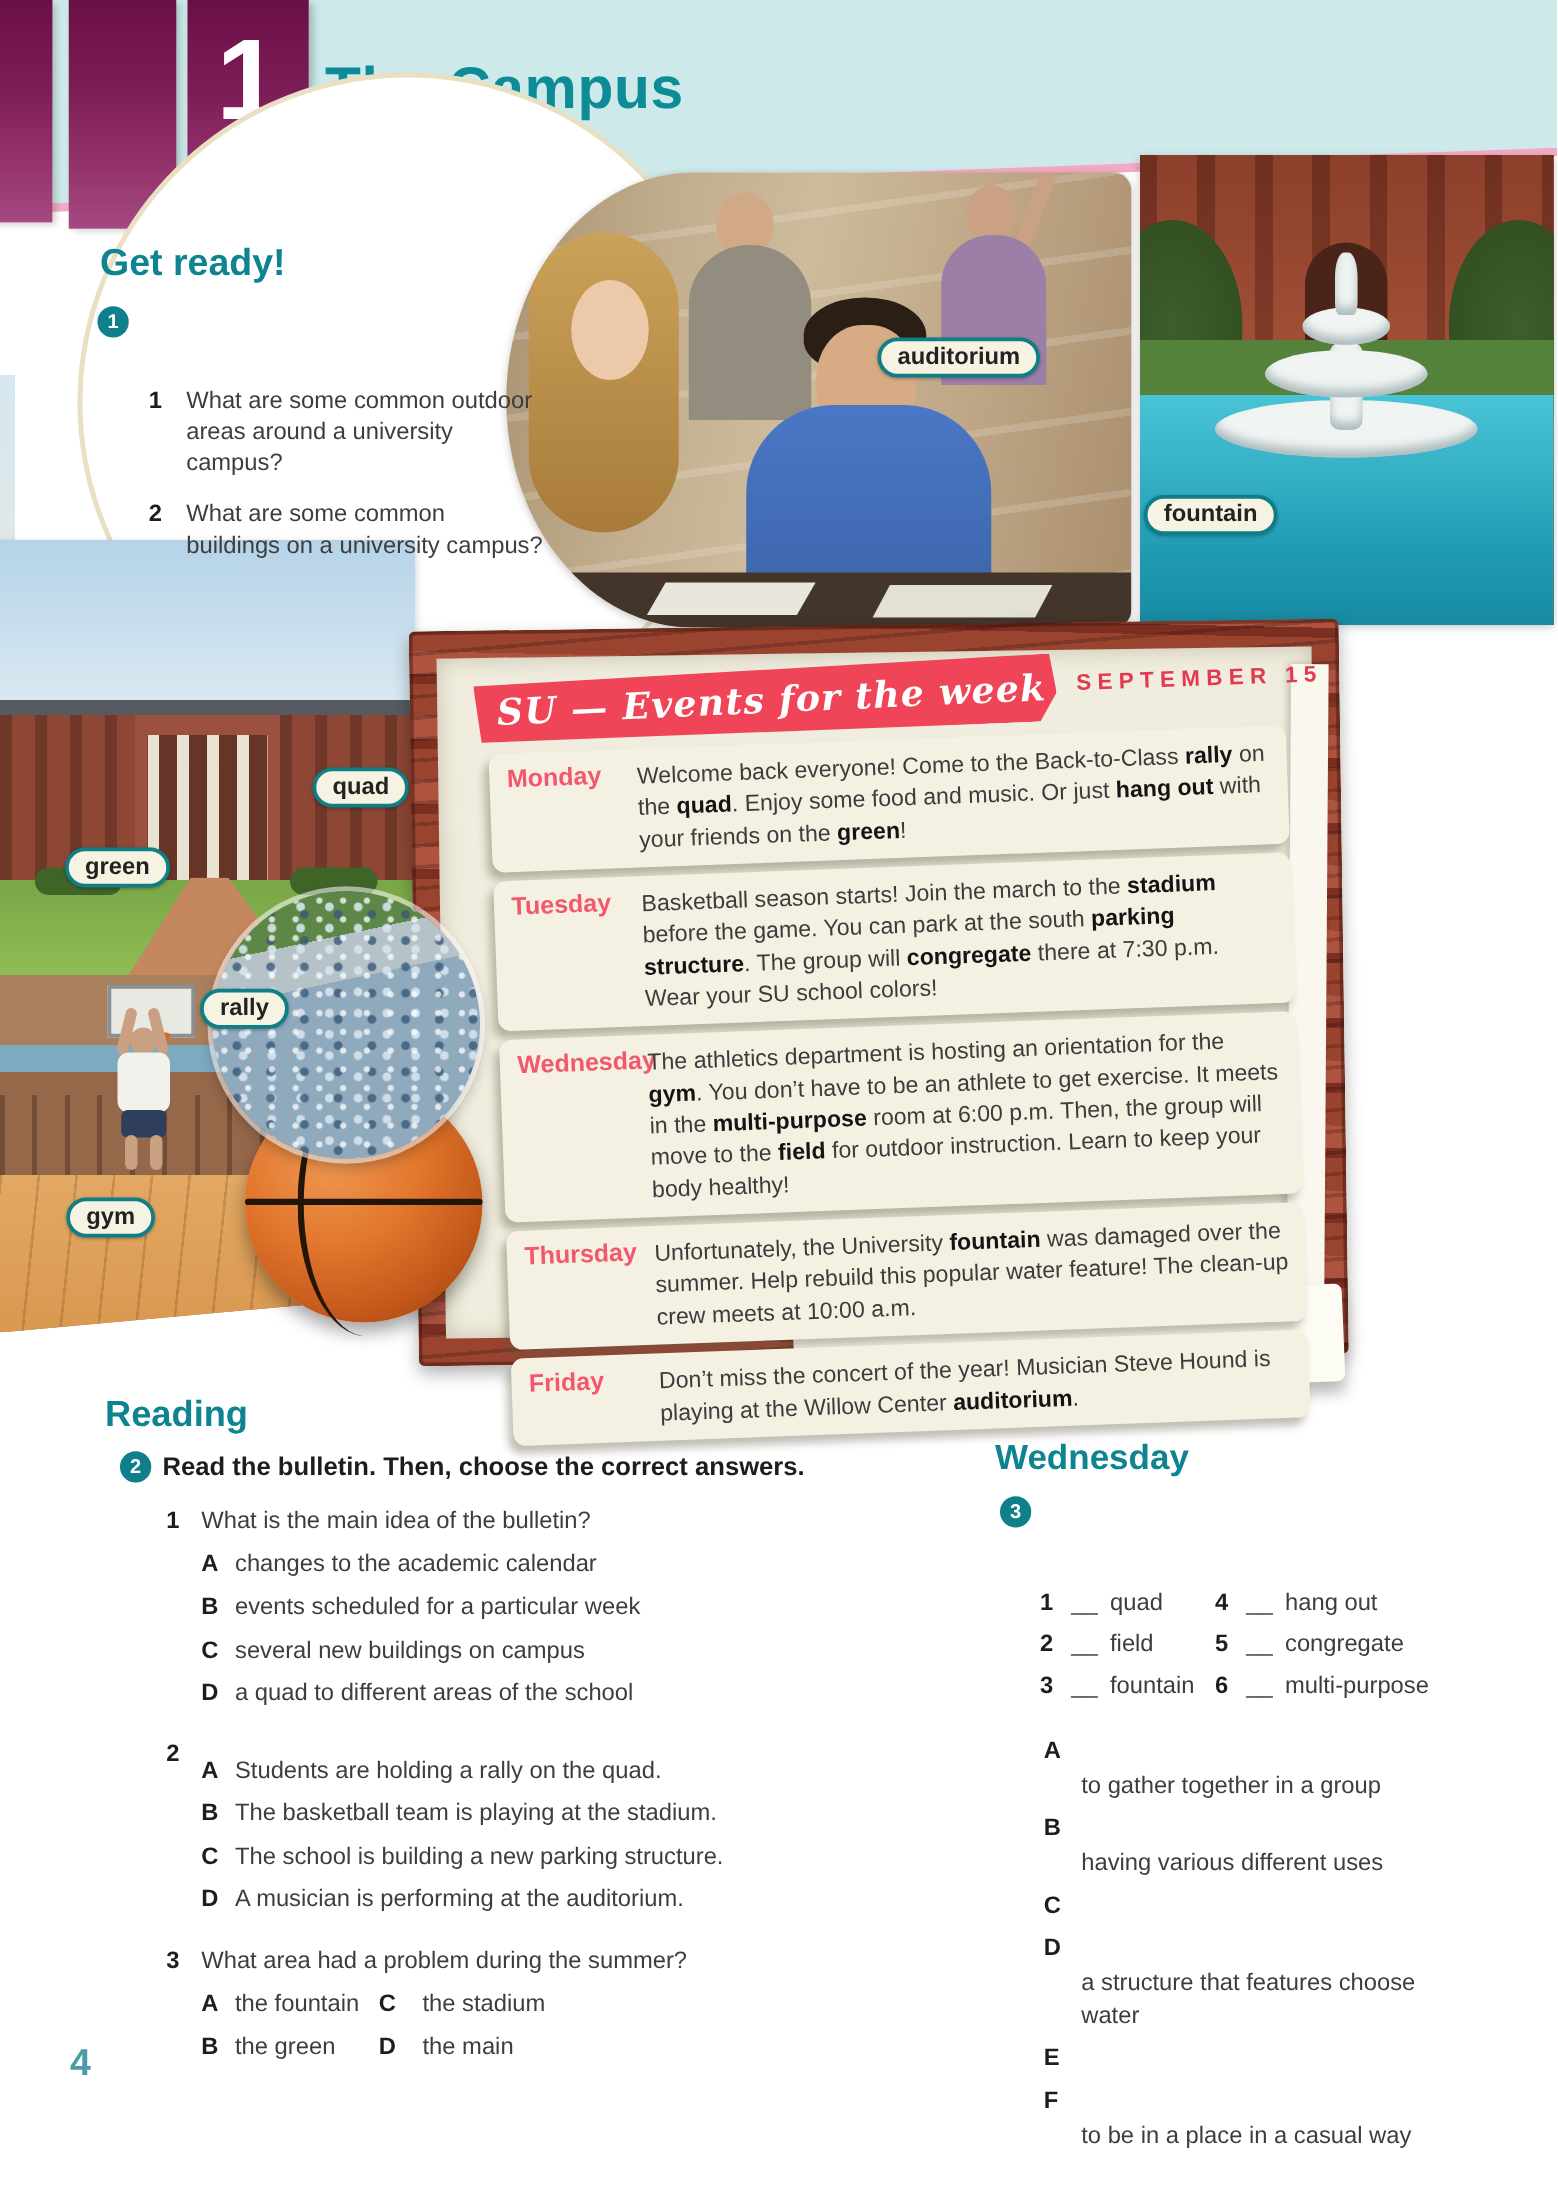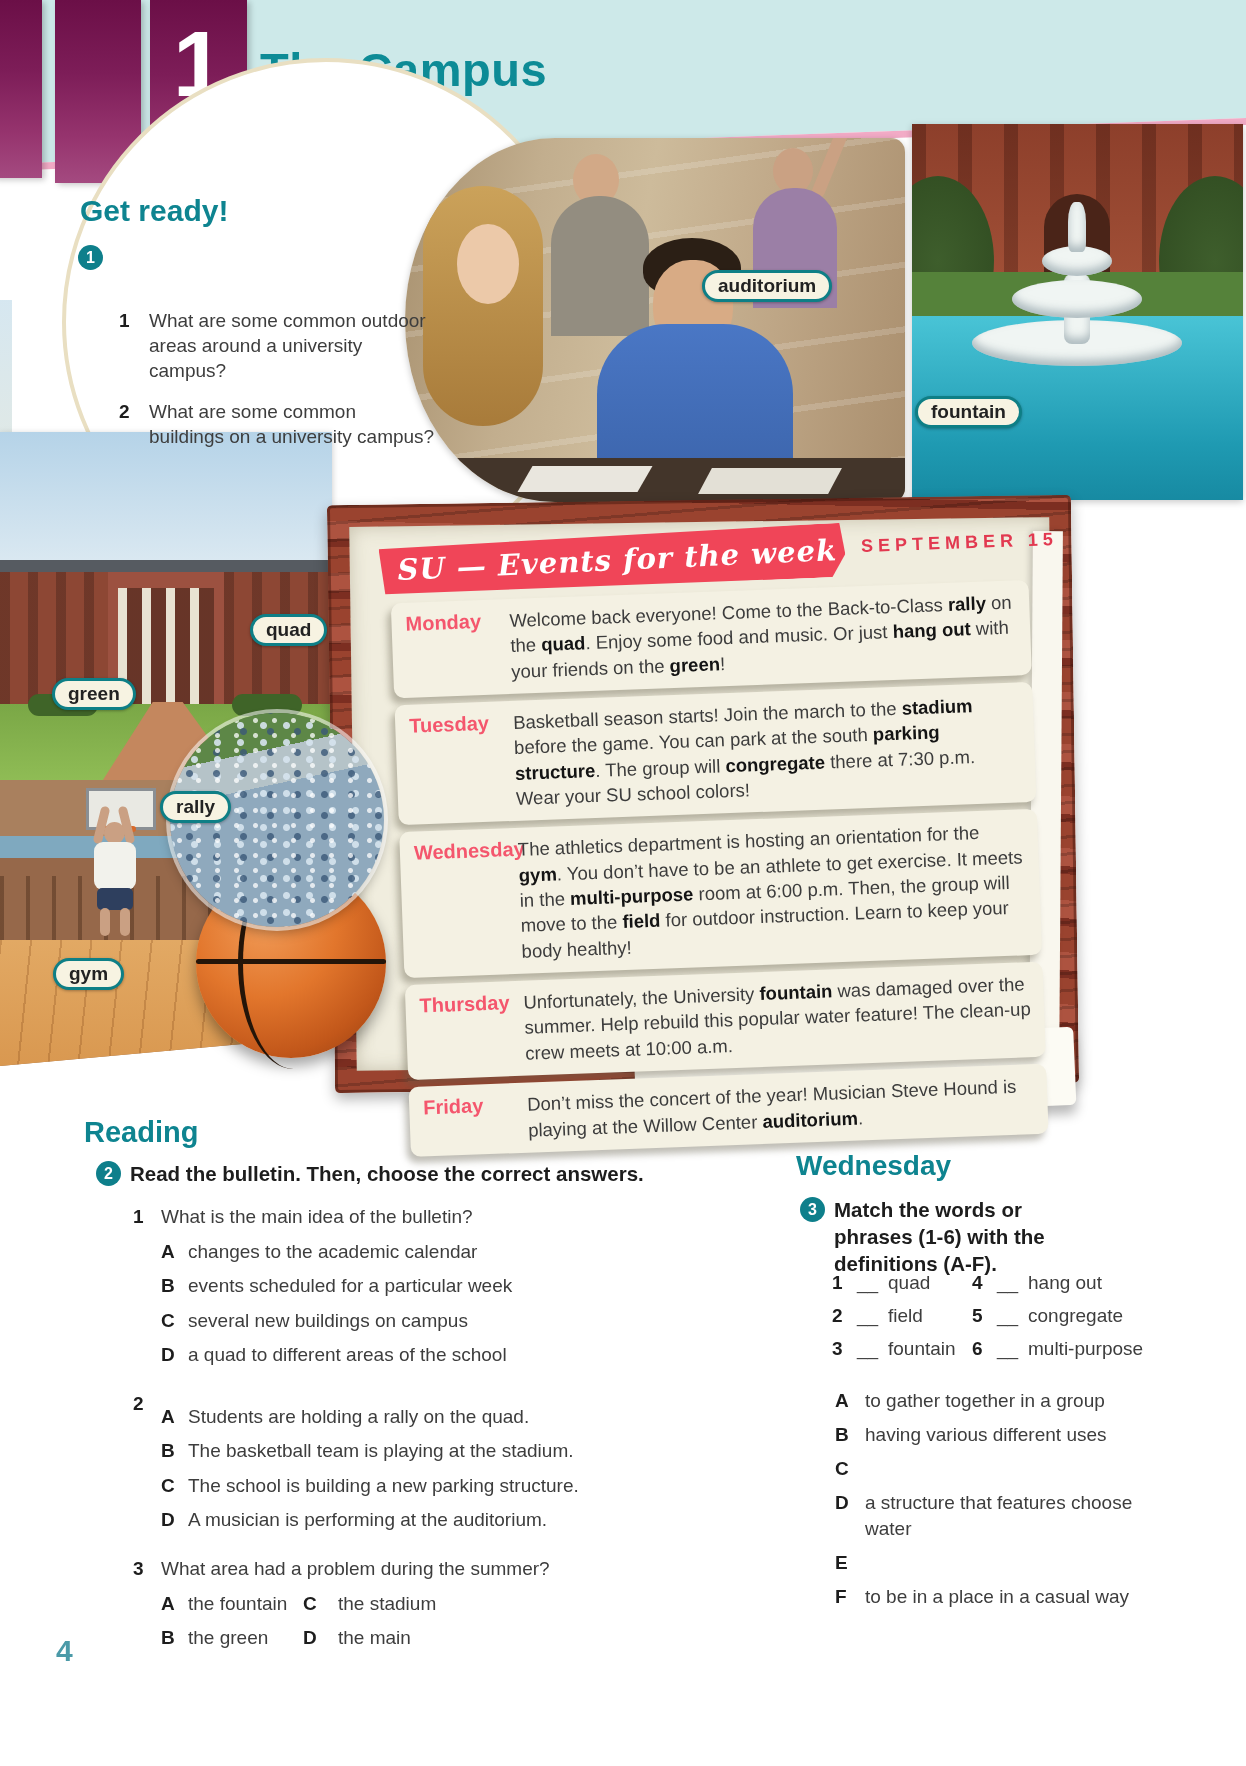--- a/index.html
+++ b/index.html
@@ -167,21 +167,21 @@
   .optgrid .c2 .ol{width:35px;}
   .vc-match{position:absolute;left:832px;top:1272px;width:400px;font-size:19px;}
   .vrow{display:flex;margin-bottom:12px;line-height:21px;}
   .vg1{display:flex;width:140px;}
   .vg2{display:flex;}
   .vn{flex:none;width:25px;font-weight:bold;color:#1d1d1d;}
   .vb{flex:none;width:31px;color:#444;}
   .vc-defs{position:absolute;left:835px;top:1388px;width:330px;font-size:19px;}
   .drow{display:flex;margin-bottom:8px;}
   .dl{flex:none;width:30px;font-weight:bold;color:#1d1d1d;line-height:26px;}
-  .dt{width:288px;line-height:26px;}
+  .dt{width:288px;line-height:26px;margin-top:28px;}
   .page-num{position:absolute;left:56px;top:1634px;font-size:30px;font-weight:bold;color:#4b9aa8;}
 </style>
 </head>
 <body>
 
 <div class="page">
 
   <div class="teal-band"></div>
   <div class="pink-line"></div>
   <div class="pbar pbar1"></div>
@@ -379,21 +379,20 @@
               <span>the main</span>
             </div>
         </div>
       </div>
     </div>
   </div>
 
   <div class="sec-h h-vocab">Wednesday</div>
   <div class="task-row vc-task">
     <div class="task-circle">3</div>
-    <div class="task-text">Match the words or phrases (1-6) with the definitions (A-F).</div>
   </div>
   <div class="vc-match">
     <div class="vrow">
       <div class="vg1">
           <span class="vn">1</span>
           <span class="vb">__</span>
           <span>quad</span>
         </div>
       <div class="vg2">
           <span class="vn">4</span>

